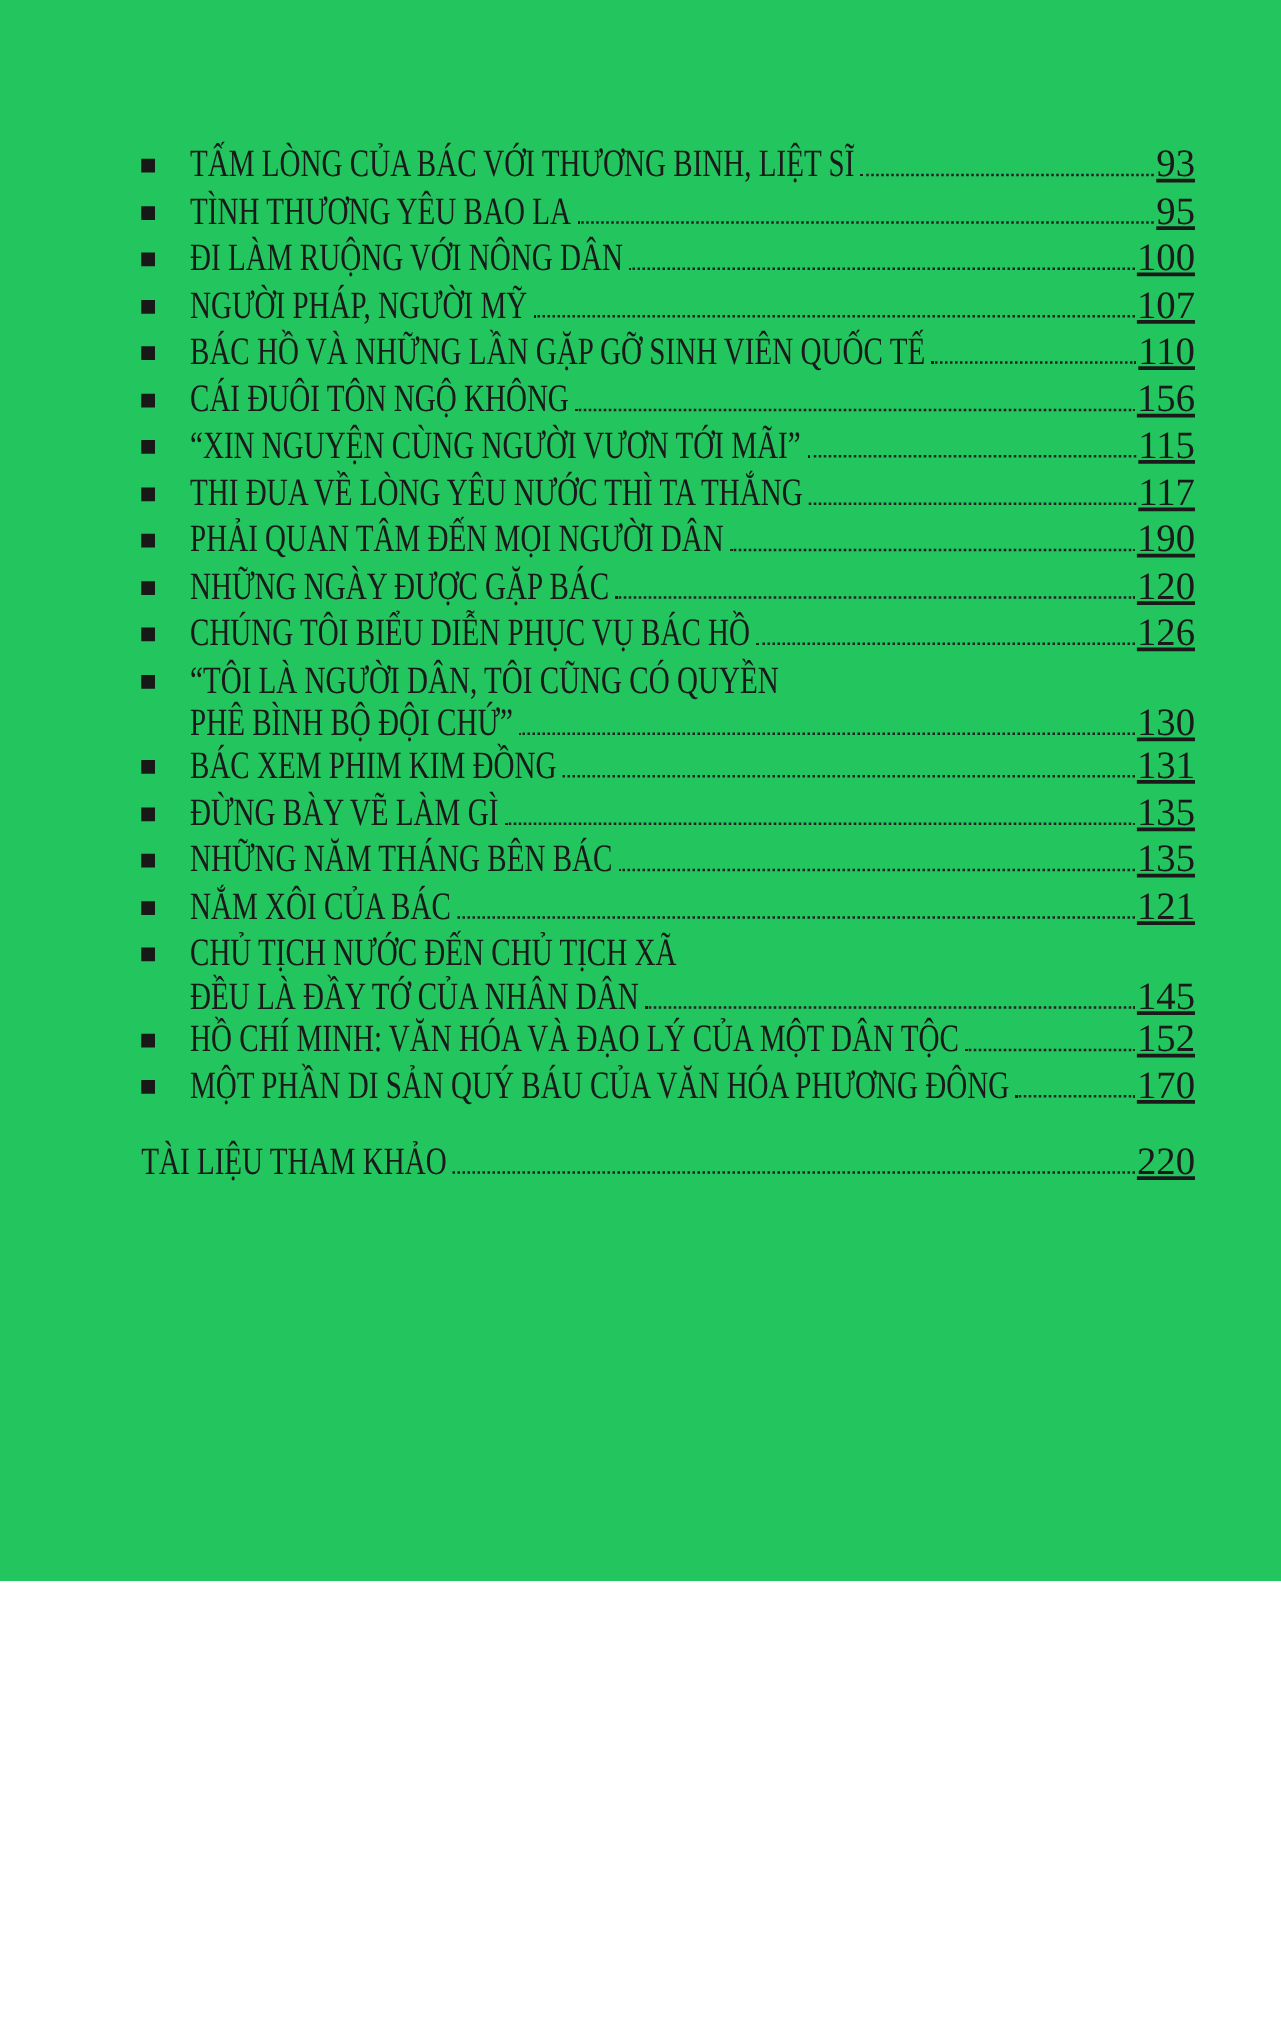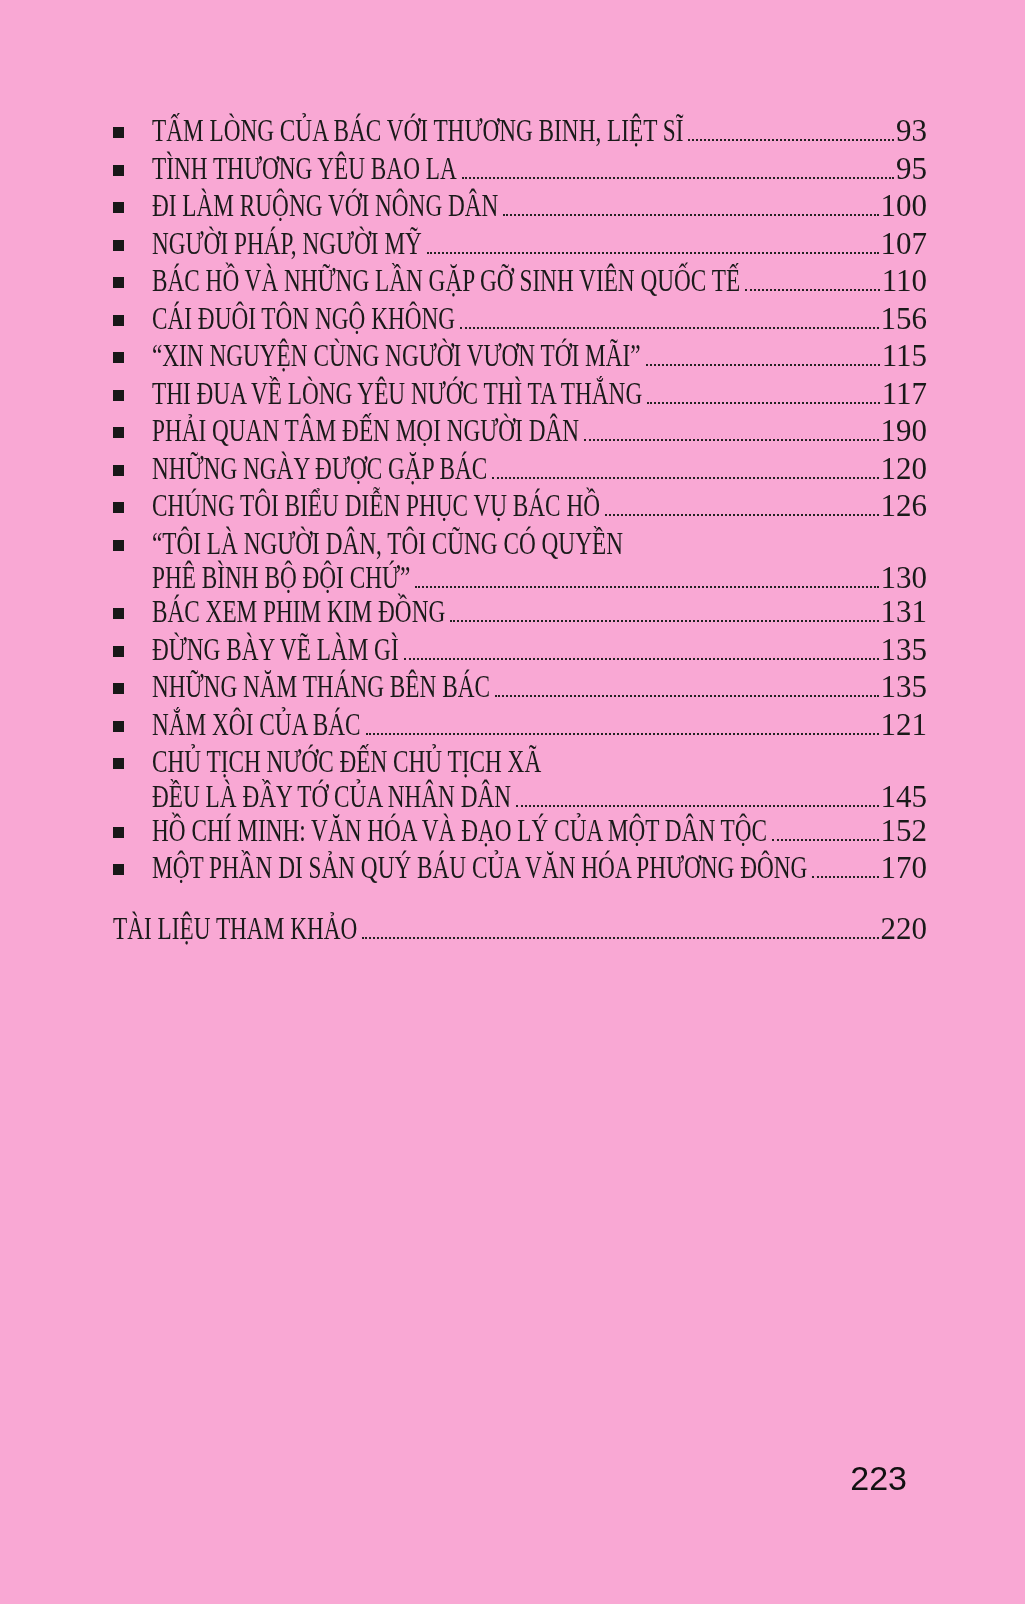--- a/index.html
+++ b/index.html
@@ -1,32 +1,32 @@
 <!DOCTYPE html>
 <html><head>
 <meta charset="utf-8">
 <style>
   html,body{margin:0;padding:0;background:#ffffff;}
   .page{
     position:relative;
-    width:1025px;height:1604px;
-    background:#f9a8d4;
+    width:1025px;height:1265px;
+    background:#22c55e;
     overflow:hidden;
     box-sizing:border-box;
-    padding:112px 98px 0 113px;
+    padding:112px 69px 0 113px;
     font-family:"Liberation Serif","DejaVu Serif",serif;
     color:#1a1a1a;
   }
   .row{display:flex;align-items:baseline;font-size:31px;line-height:37.5px;}
   .row.cont{line-height:31px;text-align:center;}
   .bcell{flex:0 0 39px;}
   .bullet{display:inline-block;width:11px;height:11px;background:#181818;transform:translateY(-3px);}
   .t{flex:0 0 auto;white-space:nowrap;}
   .leader{flex:1 1 12px;min-width:12px;height:0;border-bottom:2.4px dotted #222222;margin:0 2px 0 5px;}
-  .pnum{flex:0 0 auto;}
+  .pnum{flex:0 0 auto;text-decoration:underline;}
   .refs{margin-top:23px;}
   .folio{
     position:absolute;top:1461px;right:118px;
     font-family:"Liberation Sans","DejaVu Sans",sans-serif;
     font-weight:400;font-size:34px;line-height:1;color:#111111;
   }
 </style>
 </head>
 <body>
 

